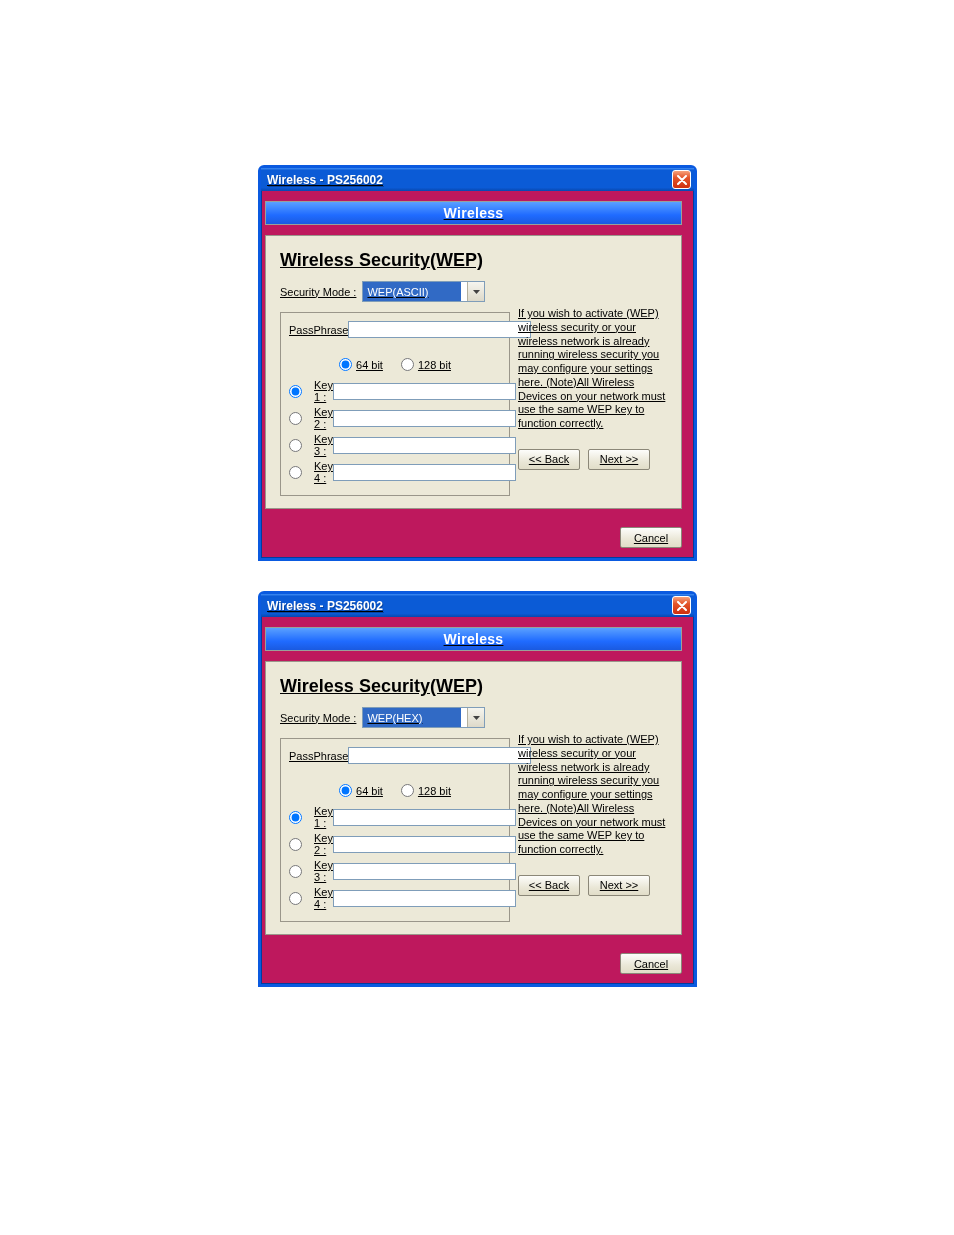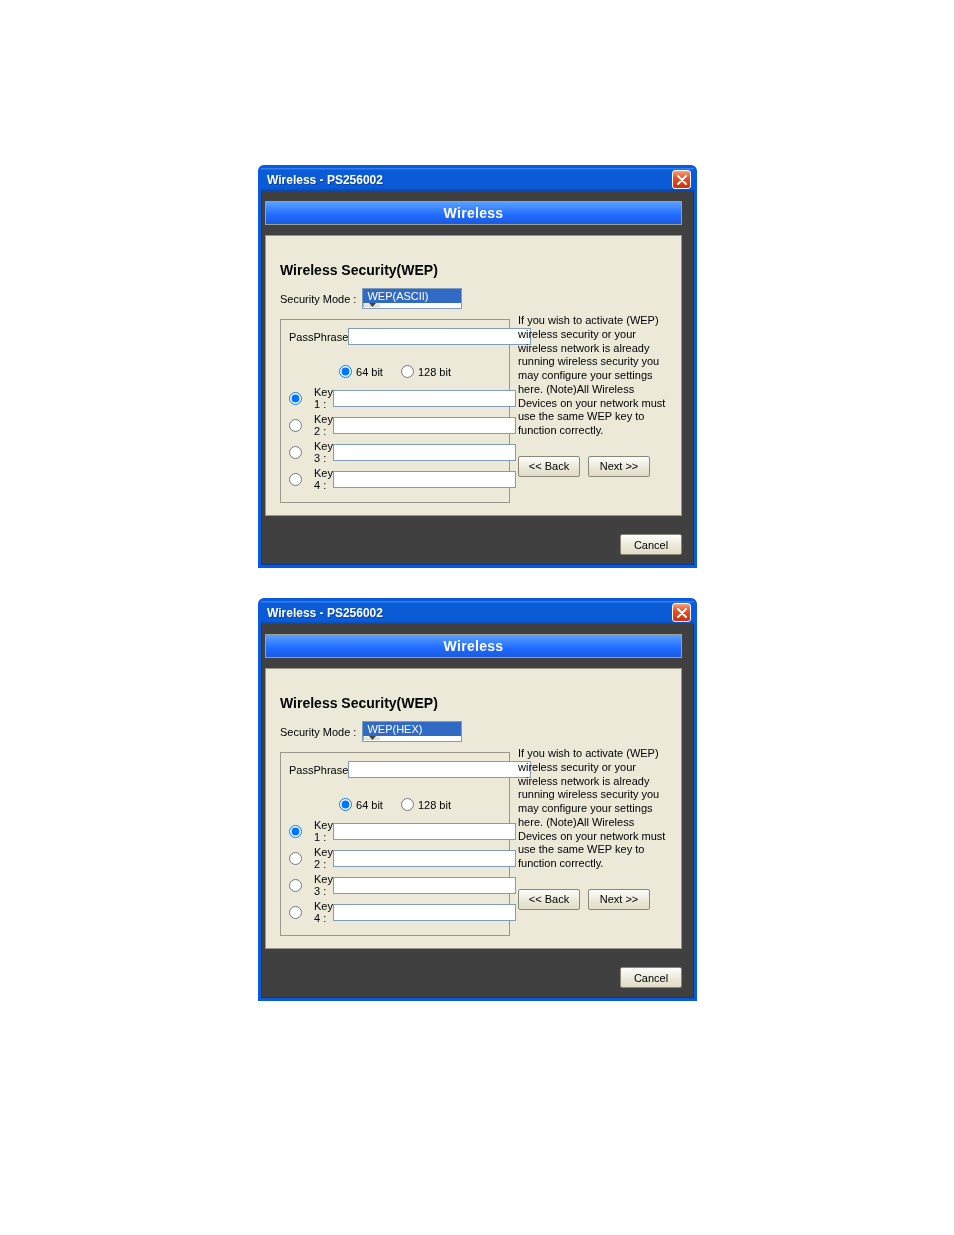--- a/index.html
+++ b/index.html
@@ -11,23 +11,24 @@
     width: 954px;
   }
   .page {
     padding-top: 165px;
     padding-left: 258px;
   }
   .dialog {
     width: 433px;
     border: 3px solid #0a5ae0;
     border-radius: 6px 6px 0 0;
-    background: #404040;
+    background: #be185d;
     margin-bottom: 30px;
     box-shadow: 0 0 0 1px #003c9f inset;
+    text-decoration: underline;
   }
   .titlebar {
     background: linear-gradient(to bottom, #3f8cf3 0%, #0b5bd6 10%, #0b5bd6 85%, #0848af 100%);
     height: 23px;
     display: flex;
     align-items: center;
     justify-content: space-between;
     padding: 0 3px 0 6px;
     color: #fff;
     font-weight: bold;
@@ -60,39 +61,38 @@
     border: 1px solid #9aa09a;
     letter-spacing: 0.3px;
   }
   .panel-outer {
     border: 1px solid #9a968a;
     margin-top: 10px;
     padding: 10px 14px 12px 14px;
     background: #ece9d8;
   }
   .heading {
-    font-size: 14px;
+    font-size: 18px;
     font-weight: bold;
-    margin: 16px 0 10px 0;
+    margin: 4px 0 10px 0;
     color: #000;
     font-family: Arial, sans-serif;
   }
   .row-secmode {
     display: flex;
     align-items: center;
     margin-bottom: 10px;
   }
   .row-secmode label { margin-right: 6px; }
   .combo {
     display: inline-flex;
     align-items: stretch;
     height: 19px;
     border: 1px solid #7f9db9;
     background: #fff;
-    flex-direction: column;
   }
   .combo-text {
     background: #316ac5;
     color: #fff;
     padding: 1px 4px;
     width: 90px;
     font-size: 11px;
     display:flex;
     align-items:center;
     white-space: nowrap;

